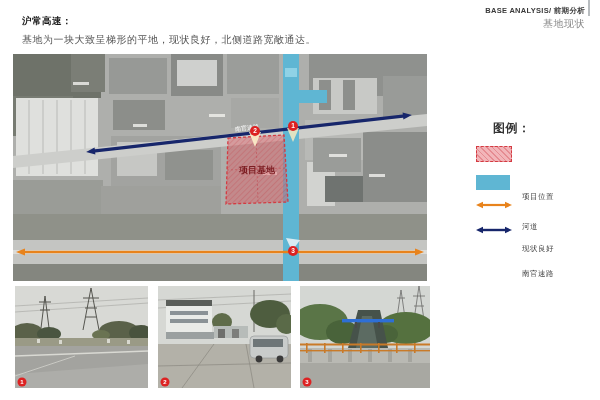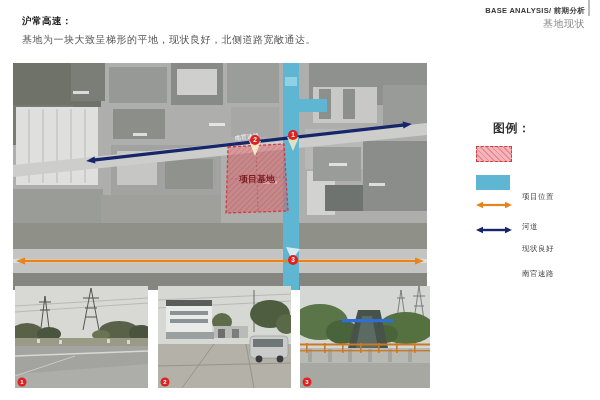--- a/index.html
+++ b/index.html
@@ -6,21 +6,21 @@
   body{width:600px;height:400px;position:relative;overflow:hidden;
        font-family:"Liberation Sans","DejaVu Sans",sans-serif;color:#222;}
   .abs{position:absolute;}
   
   #heading{left:22px;top:15px;font-size:9.5px;font-weight:bold;color:#1a1a1a;letter-spacing:.5px;}
   #description{left:22px;top:33px;font-size:10px;color:#555;letter-spacing:.5px;}
   #hdr-line1{top:6px;right:15px;font-size:7.5px;font-weight:bold;color:#3a3a3a;letter-spacing:.3px;margin-left:8px;}
   #hdr-line2{top:17px;right:15px;font-size:10px;color:#8a8a8a;letter-spacing:.5px;}
   #hdr-rule{right:10px;top:0;width:2px;height:16px;background:#b9bdc0;}
   
-  #map{left:13px;top:63px;width:414px;height:218px;}
+  #map{left:13px;top:54px;width:414px;height:218px;}
   
   #legend-title{left:477px;top:120px;font-size:12px;color:#333;font-weight:bold;letter-spacing:.5px;margin-left:16px;}
   .leg-row{left:476px;width:120px;height:16px;}
   .leg-label{position:absolute;left:46px;top:50%;transform:translateY(-50%);
              font-size:7.5px;color:#444;letter-spacing:.5px;white-space:nowrap;margin-top:44px;}
   .leg-swatch{position:absolute;left:0;top:1px;width:34px;height:14px;}
   .leg-swatch.site{background:rgba(232,120,128,.55);border:1.4px dashed #d43a41;
       background-image:repeating-linear-gradient(45deg,rgba(200,45,55,.30) 0 1px,transparent 1px 4px);}
   .leg-swatch.river{background:#5fb6d3;border:none;top:0;height:15px;}
   .leg-arrow{position:absolute;left:0;top:2px;}

